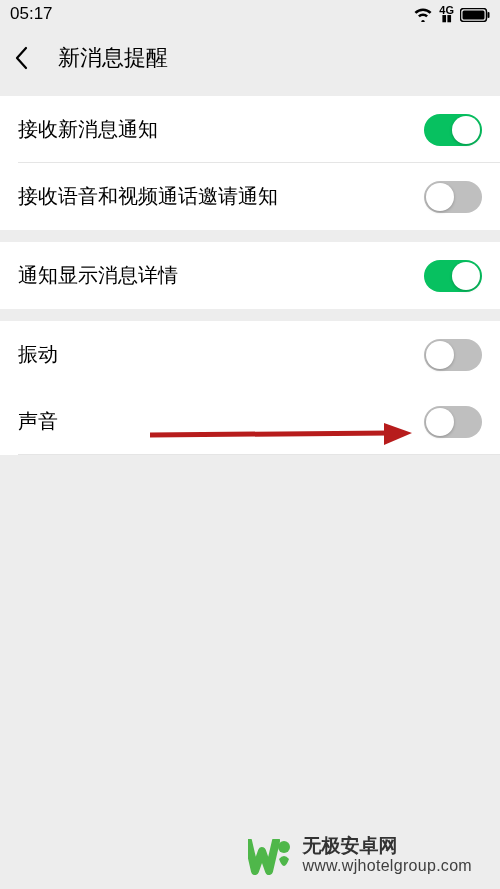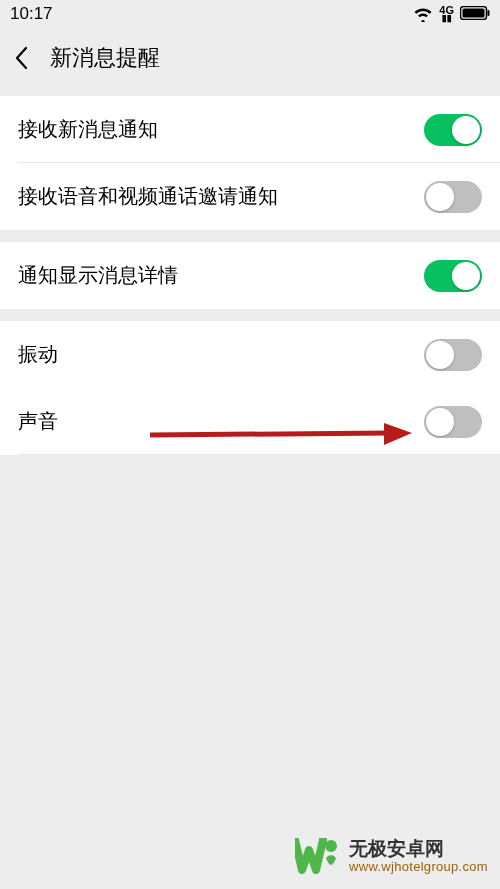--- a/index.html
+++ b/index.html
@@ -16,29 +16,29 @@
       display: flex;
       align-items: center;
       justify-content: space-between;
       padding: 0 10px;
       font-size: 17px;
       font-weight: 500;
       color: #000;
     }
     .status-right {
       display: flex;
-      align-items: flex-start;
+      align-items: flex-end;
       gap: 6px;
     }
     .header {
       height: 60px;
       display: flex;
       align-items: center;
       padding: 0 14px;
-      gap: 22px;
+      gap: 30px;
     }
     .back-btn {
       width: 14px;
       height: 24px;
     }
     .header-title {
       font-size: 22px;
       font-weight: 500;
       color: #000;
     }
@@ -100,50 +100,50 @@
       position: absolute;
       top: 423px;
       left: 150px;
       width: 262px;
       height: 24px;
       pointer-events: none;
     }
     .watermark {
       position: absolute;
       bottom: 14px;
-      right: 12px;
-      display: flex;
-      align-items: flex-start;
+      right: 28px;
+      display: flex;
+      align-items: flex-end;
       gap: 8px;
     }
     .wm-logo {
       width: 46px;
       height: 36px;
     }
     .wm-text {
       display: flex;
       flex-direction: column;
       line-height: 1.15;
     }
     .wm-title {
       font-size: 19px;
       font-weight: 600;
       color: #333;
     }
     .wm-url {
-      font-size: 13px;
-      color: #a16207;
+      font-size: 16px;
+      color: #404040;
       letter-spacing: 0.3px;
     }
   </style>
 </head>
 <body>
 
 <div class="status-bar">
-  <span>10:17</span>
+  <span>05:17</span>
   <div class="status-right">
     <svg width="20" height="16" viewBox="0 0 20 16">
         <path d="M10 14 a1.7 1.7 0 1 0 0.01 0 Z M5 9.5 a7 7 0 0 1 10 0 l-1.8 1.8 a4.5 4.5 0 0 0 -6.4 0 Z M1.5 6 a12 12 0 0 1 17 0 l-1.8 1.8 a9.5 9.5 0 0 0 -13.4 0 Z" fill="#000"></path>
       </svg>
     <span style="font-size:11px;font-weight:600;line-height:0.8;display:flex;flex-direction:column;align-items:center;">
       <span>4G</span>
       <span style="font-size:9px;">▮▮</span>
     </span>
     <svg width="30" height="14" viewBox="0 0 30 14">
         <rect x="0.5" y="0.5" width="26" height="13" rx="3" fill="none" stroke="#000" stroke-width="1.5"></rect>

